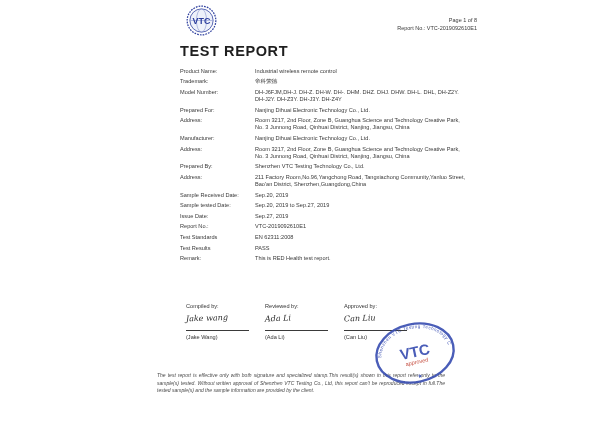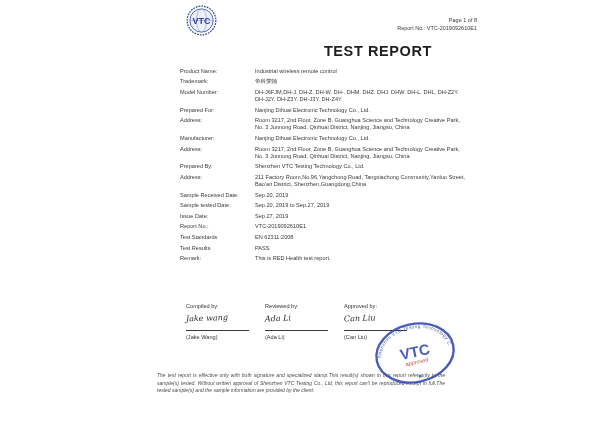--- a/index.html
+++ b/index.html
@@ -3,21 +3,21 @@
 <meta charset="utf-8">
 <style>
   html,body{margin:0;padding:0;background:#fff;}
   .page{
     position:relative;width:600px;height:421px;background:#ffffff;overflow:hidden;
     font-family:"Liberation Sans",sans-serif;color:#3c3c3c;
   }
   
   .logo{position:absolute;left:186px;top:5px;width:31px;height:31px;}
   .page-info{position:absolute;top:16px;right:123px;text-align:right;font-size:5.5px;line-height:1.5;color:#3a3a3a;}
-  .title{position:absolute;left:180px;top:43px;width:252px;text-align:right;
+  .title{position:absolute;left:180px;top:43px;width:252px;text-align:left;
          font-size:14.5px;font-weight:bold;letter-spacing:.6px;color:#1f1f1f;}
   
   .info-table{position:absolute;left:180px;top:66px;width:290px;font-size:5.6px;line-height:7.2px;}
   .row{display:flex;padding:1.7px 0;}
   .lbl{width:75px;flex:none;color:#3a3a3a;}
   .val{flex:1;color:#3a3a3a;}
   
   .signatures{position:absolute;left:186px;top:303px;display:flex;}
   .sig-col{width:79px;}
   .sig-label{font-size:5.6px;color:#333;}

